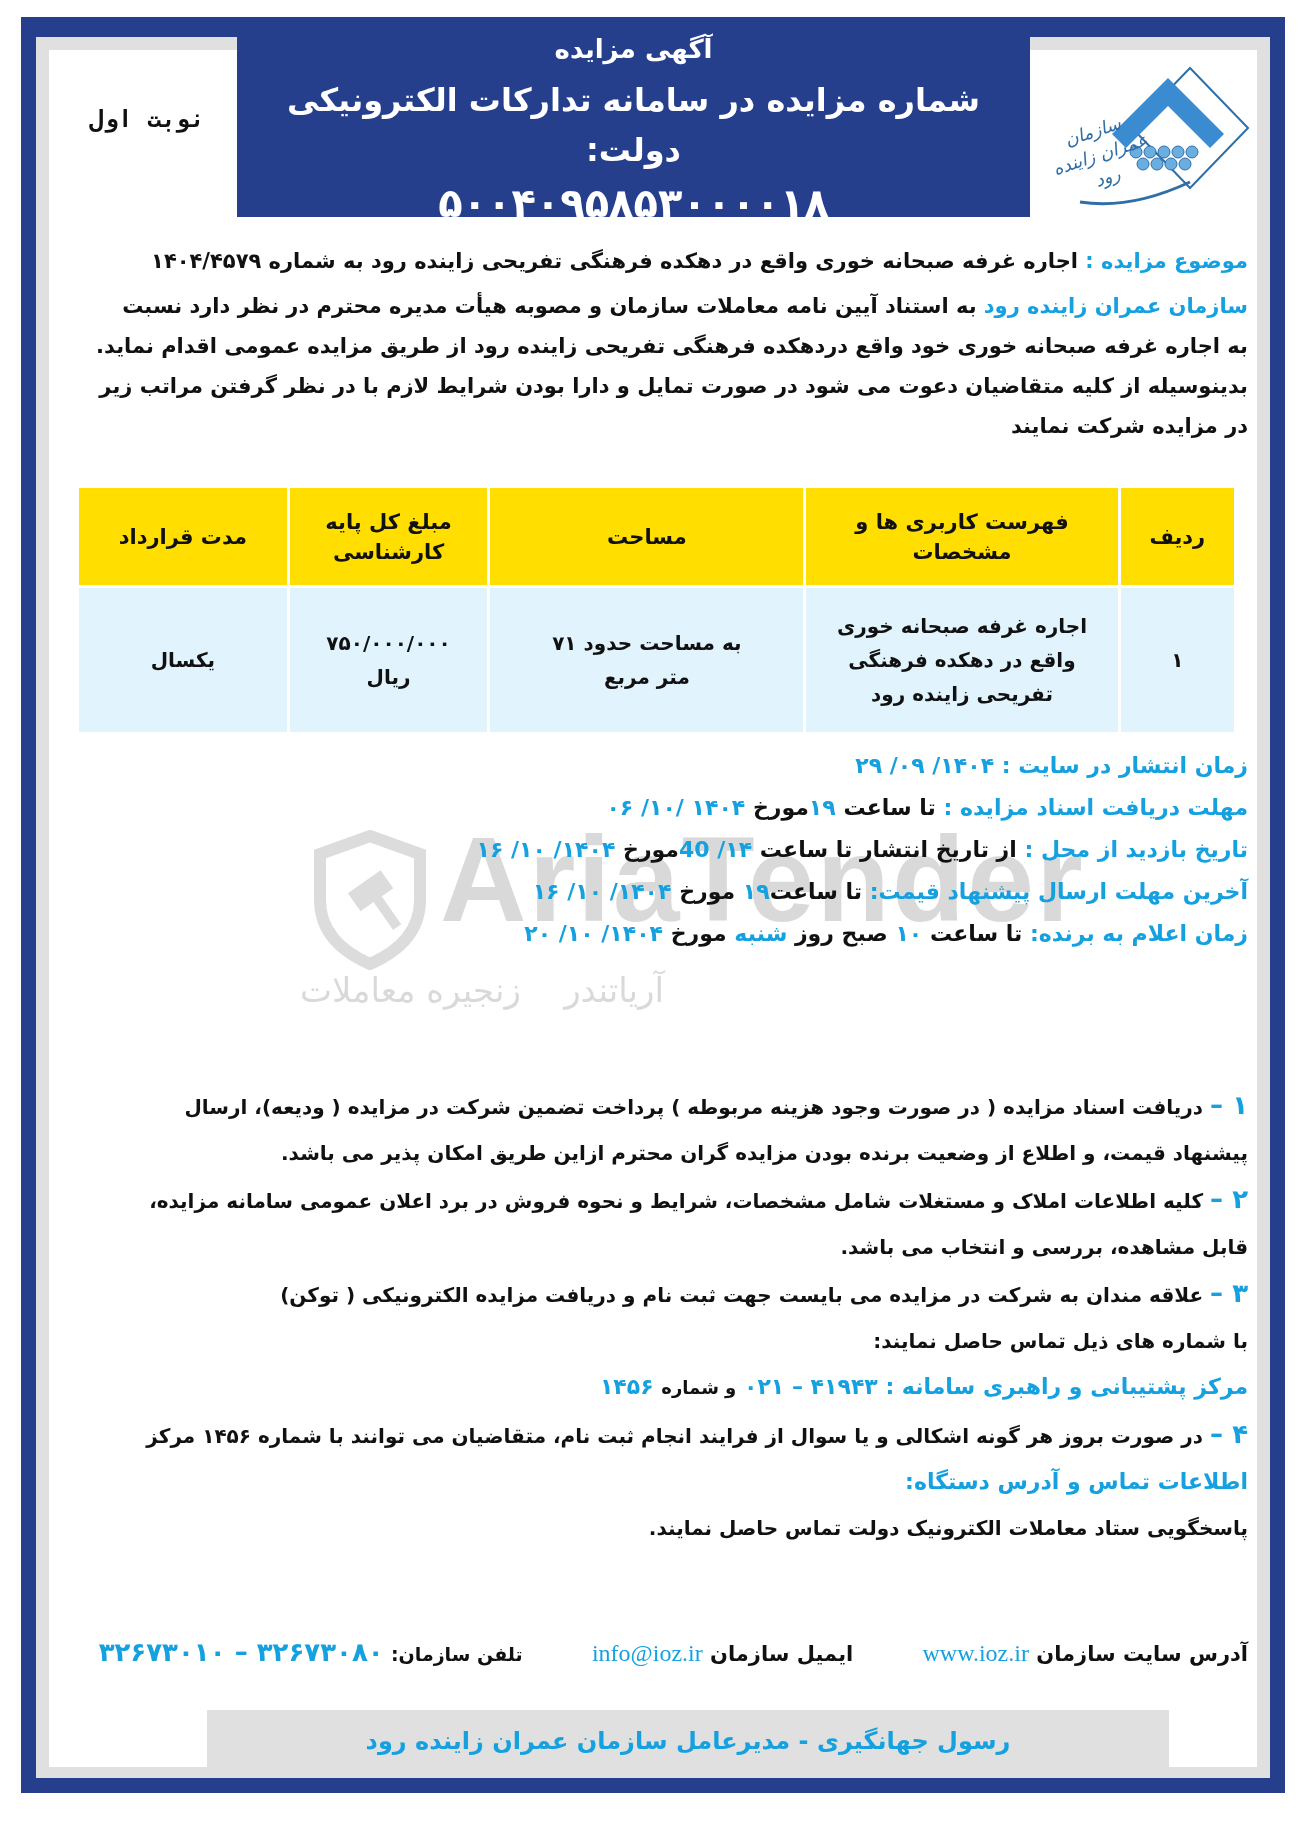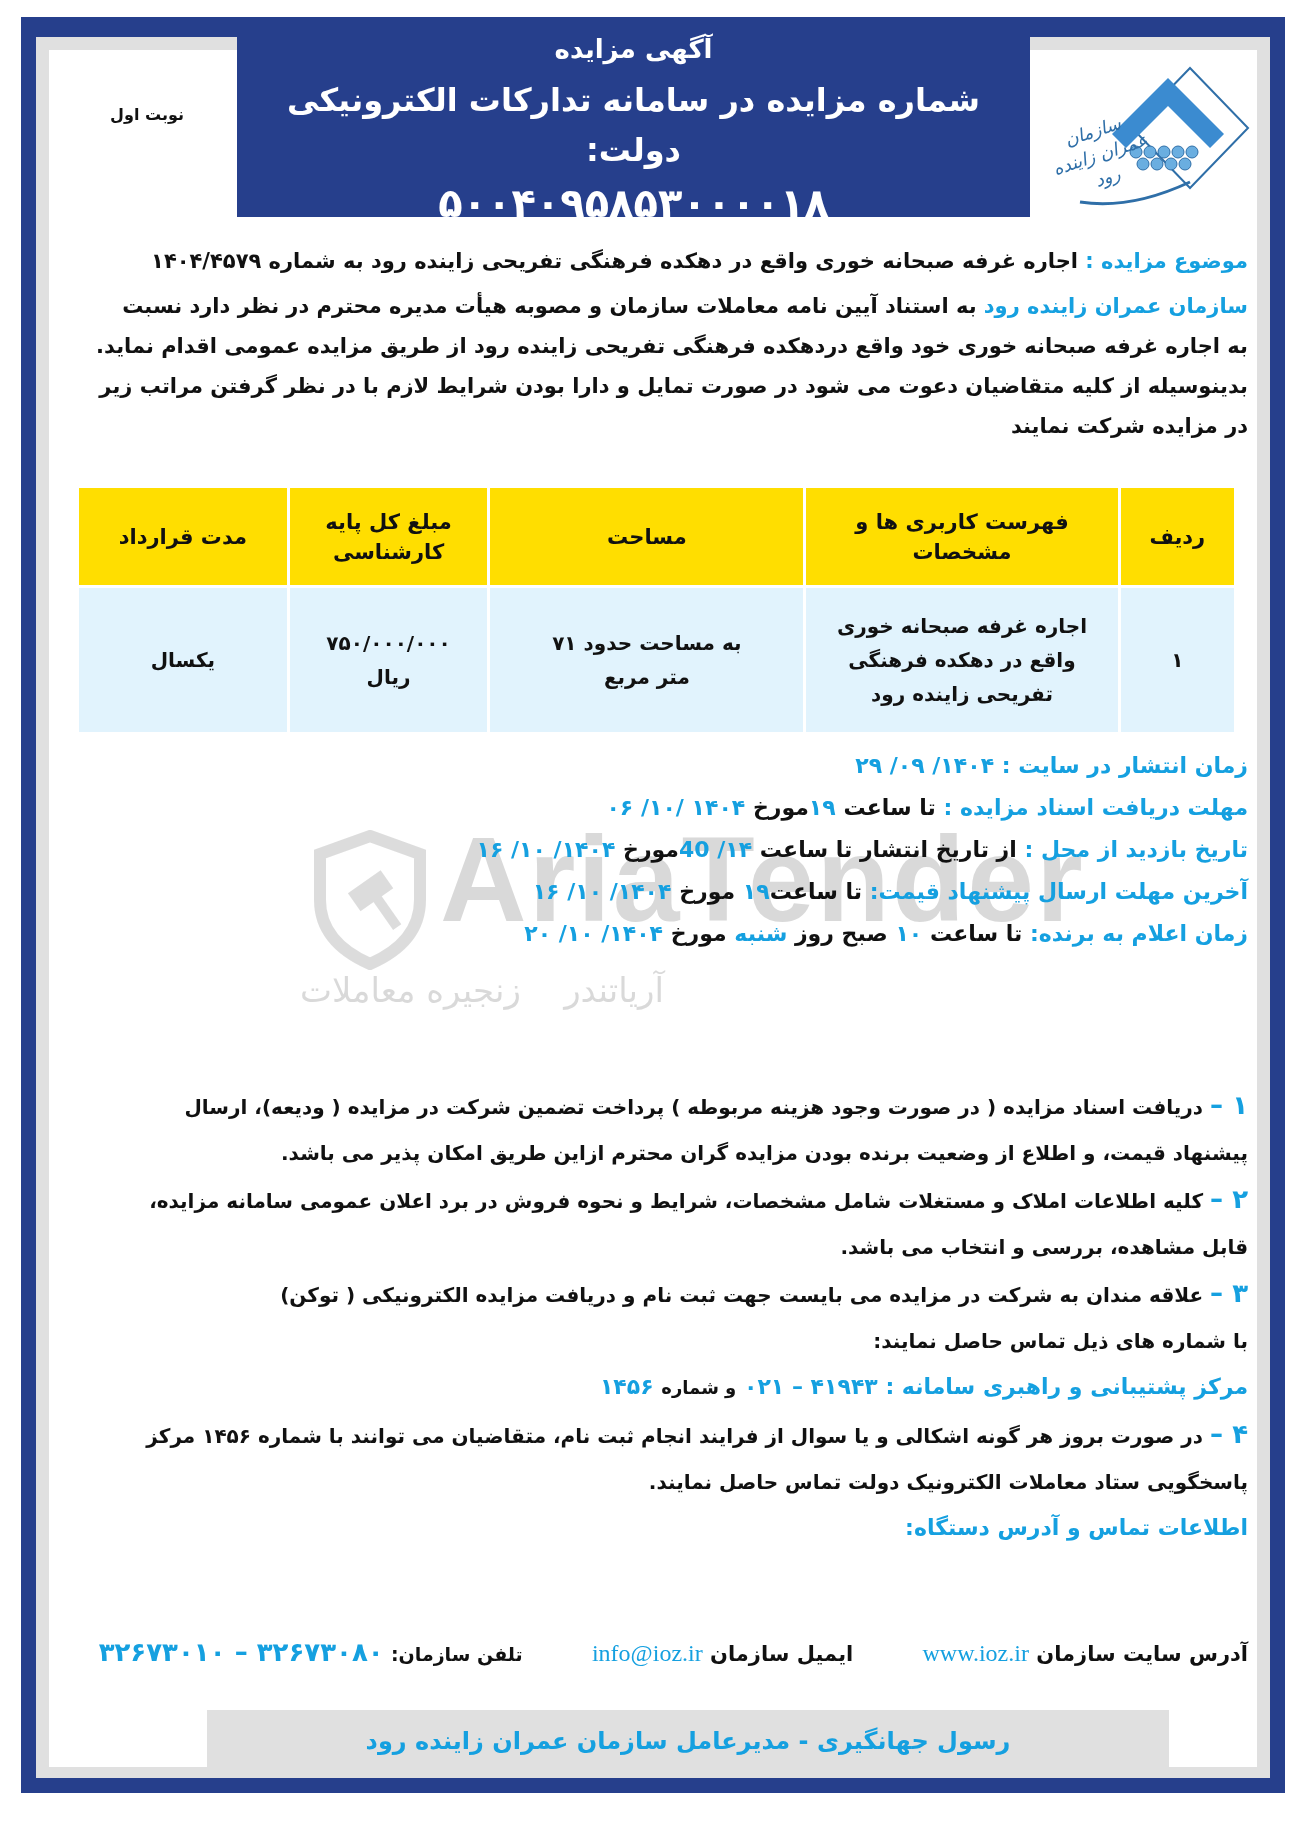--- a/index.html
+++ b/index.html
@@ -24,21 +24,21 @@
       position: absolute; left: 237px; top: 37px; width: 793px; height: 180px;
       background: #263f8c; color: #fff; text-align: center;
       display: flex; flex-direction: column; justify-content: center; align-items: center;
     }
     .title-main { font-size: 26px; font-weight: bold; line-height: 52px; }
     .title-sub { font-size: 32px; font-weight: bold; line-height: 50px; }
     .title-number { font-size: 40px; font-weight: bold; line-height: 56px; letter-spacing: 4px; direction: ltr; }
 
     .round-label {
       position: absolute; left: 72px; top: 105px; width: 150px; text-align: center;
-      font-size: 16px; font-weight: bold; color: #111;
+      font-size: 24px; font-weight: bold; color: #111; font-family: Liberation Mono, monospace;
     }
 
     .logo {
       position: absolute; left: 1040px; top: 60px; width: 210px; height: 150px;
     }
     .logo-text {
       position: absolute; left: 1048px; top: 118px; width: 110px; height: 90px;
       color: #2f6fa8; font-family: "DejaVu Serif", serif; font-size: 18px; font-style: italic;
       text-align: center; line-height: 24px; transform: rotate(-18deg);
     }
@@ -244,23 +244,23 @@
     <span class="hl">مرکز پشتیبانی و راهبری سامانه :</span>
     <span class="hl">۴۱۹۴۳ – ۰۲۱</span>
     <span style="font-size:18px;">و شماره</span>
     <span class="hl">۱۴۵۶</span>
   </div>
 
   <div class="line">
     <span class="num">۴ –</span>
     <span>در صورت بروز هر گونه اشکالی و یا سوال از فرایند انجام ثبت نام، متقاضیان می توانند با شماره ۱۴۵۶ مرکز</span>
   </div>
+  <div class="line hl" style="font-size:22px;">اطلاعات تماس و آدرس دستگاه:</div>
+
   <div class="line">پاسخگویی ستاد معاملات الکترونیک دولت تماس حاصل نمایند.</div>
-
-  <div class="line hl" style="font-size:22px;">اطلاعات تماس و آدرس دستگاه:</div>
 </div>
 
 <div class="content contact">
   <div class="line">
     <span>آدرس سایت سازمان</span>
     <span class="web">www.ioz.ir</span>
     &nbsp;&nbsp;
     <span>ایمیل سازمان</span>
     <span class="web">info@ioz.ir</span>
     &nbsp;&nbsp;

